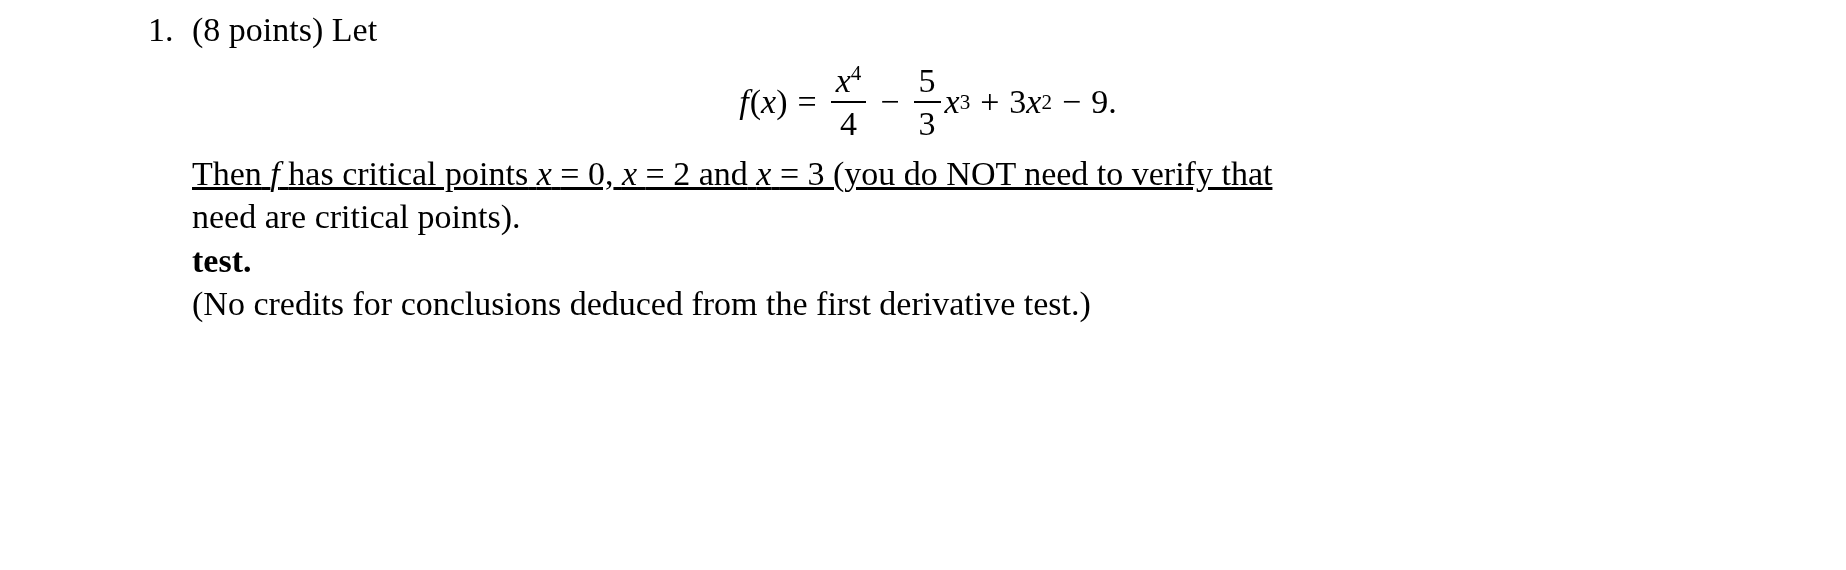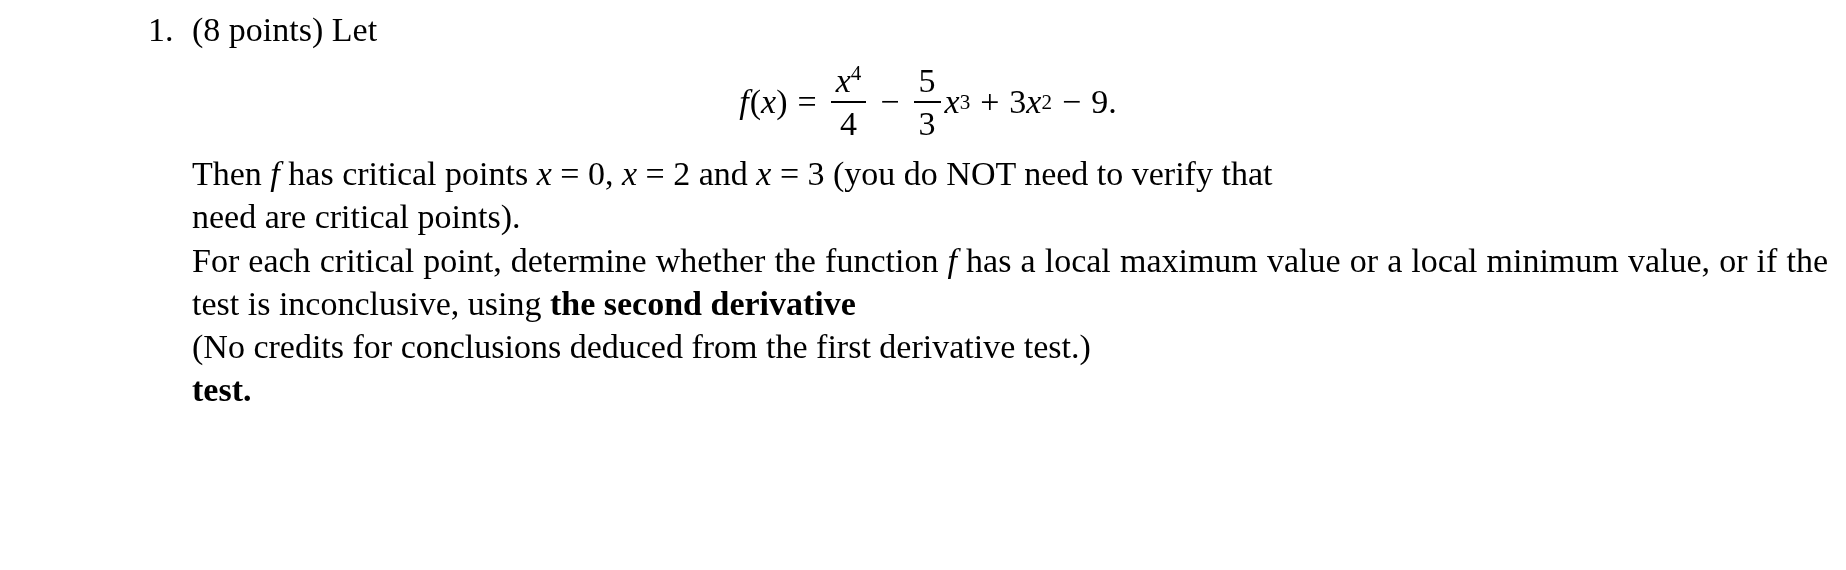--- a/index.html
+++ b/index.html
@@ -88,20 +88,21 @@
     font-size: 34px;
     line-height: 1.27;
     text-align: left;
   }
   .body-text p {
     margin: 0;
   }
   .just {
     text-align: justify;
     text-justify: inter-word;
+    text-decoration: underline;
   }
   b.strong { font-weight: bold; }
   .nowrap { white-space: nowrap; }
 </style>
 </head>
 <body>
 
 <div class="page">
 
   <div class="problem">
@@ -157,27 +158,20 @@
         <span class="nowrap"><span class="mi">x</span>
         <span>= 0,</span></span>
         <span class="nowrap"><span class="mi">x</span>
         <span>= 2 and</span></span>
         <span class="mi">x</span>
         <span>= 3 (you do NOT need to verify that</span>
       </p>
 
       <p>need are critical points).</p>
 
-      <p class="just">
-        <span>For each critical point, determine whether the function</span>
-        <span class="mi">f</span>
-        <span>has a local maximum value</span>
-        <span>or a local minimum value, or if the test is inconclusive, using</span>
-        <b class="strong">the second derivative</b>
-      </p>
+
+      <p><b class="strong">test.</b></p>
 
       <p>(No credits for conclusions deduced from the first derivative test.)</p>
-
-      <p><b class="strong">test.</b></p>
 
     </div>
   </div>
 </div>
 
 </body></html>

